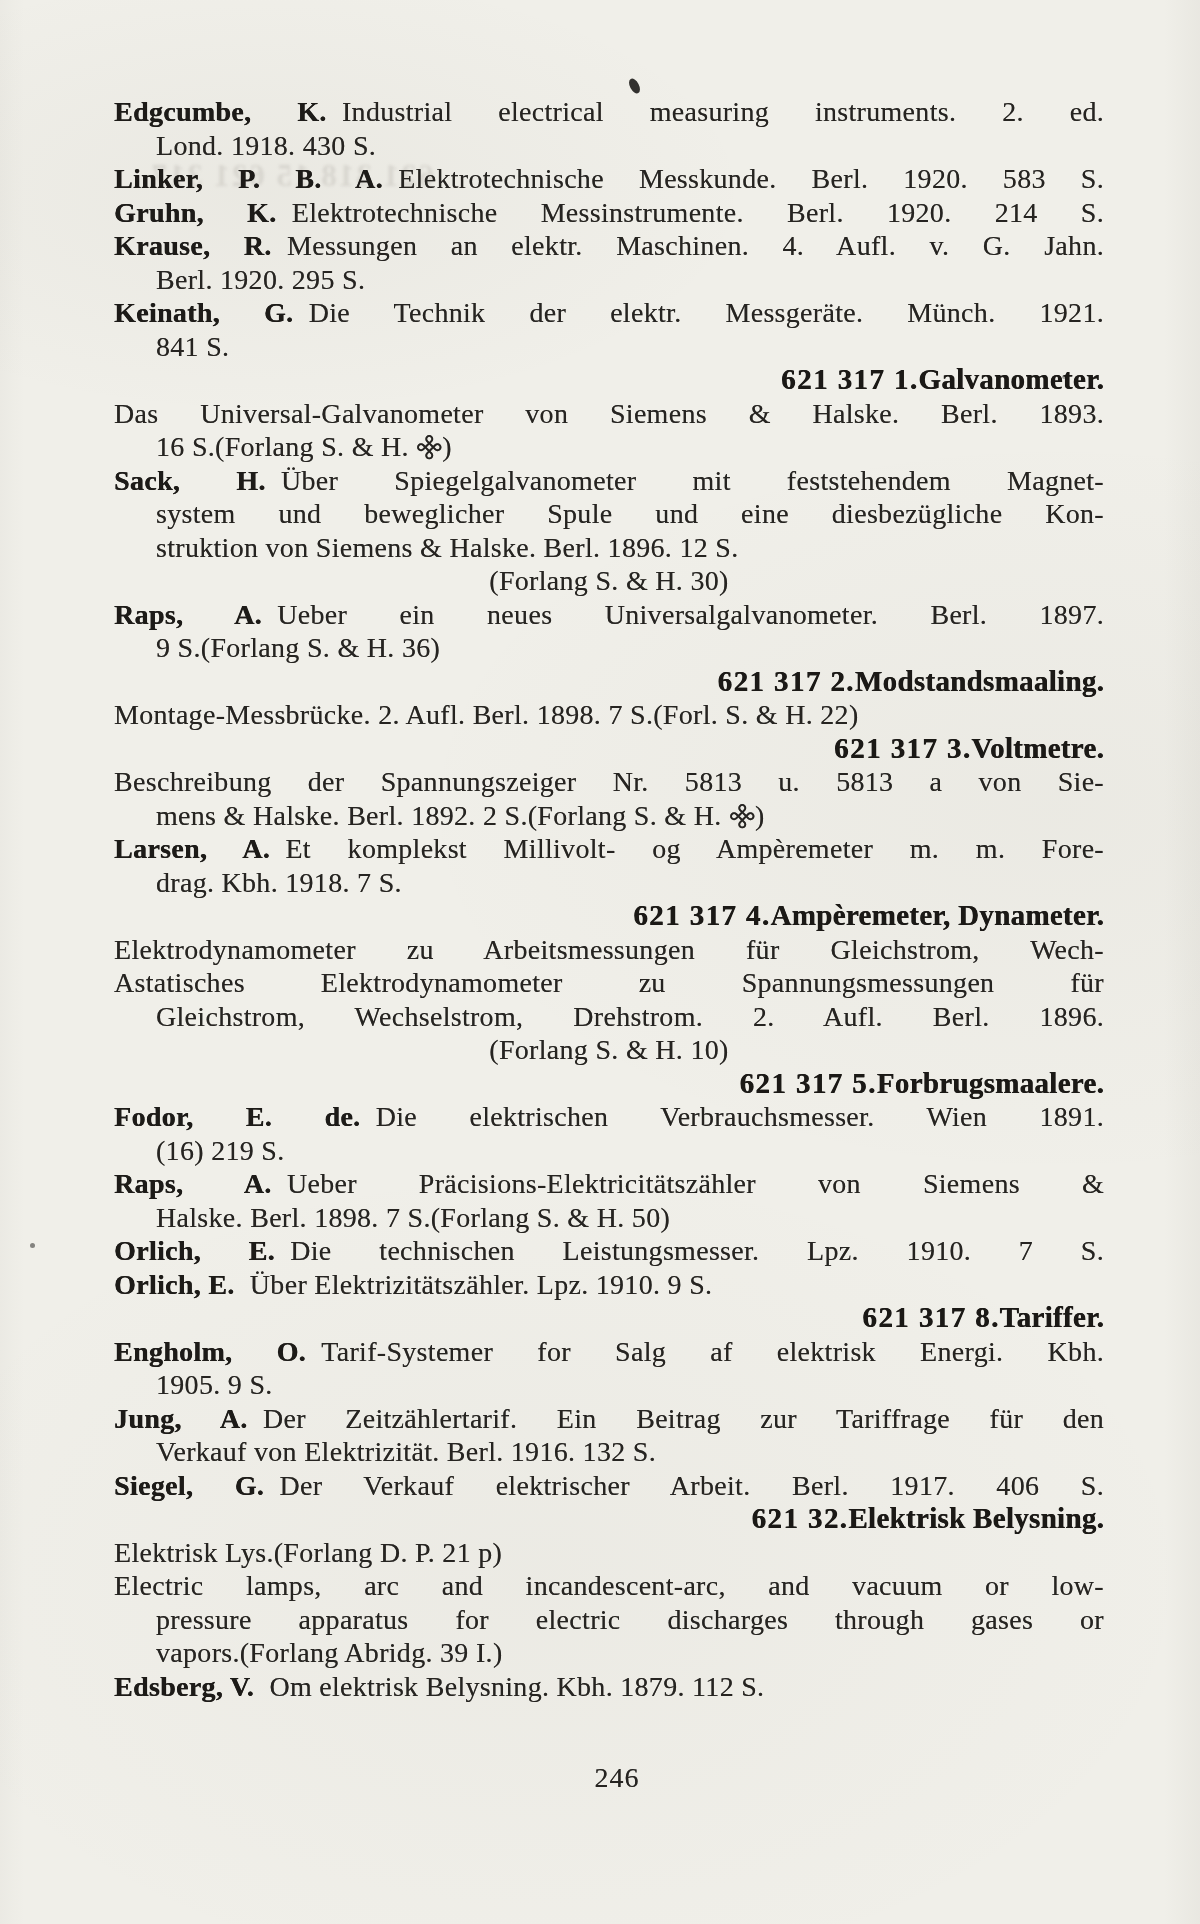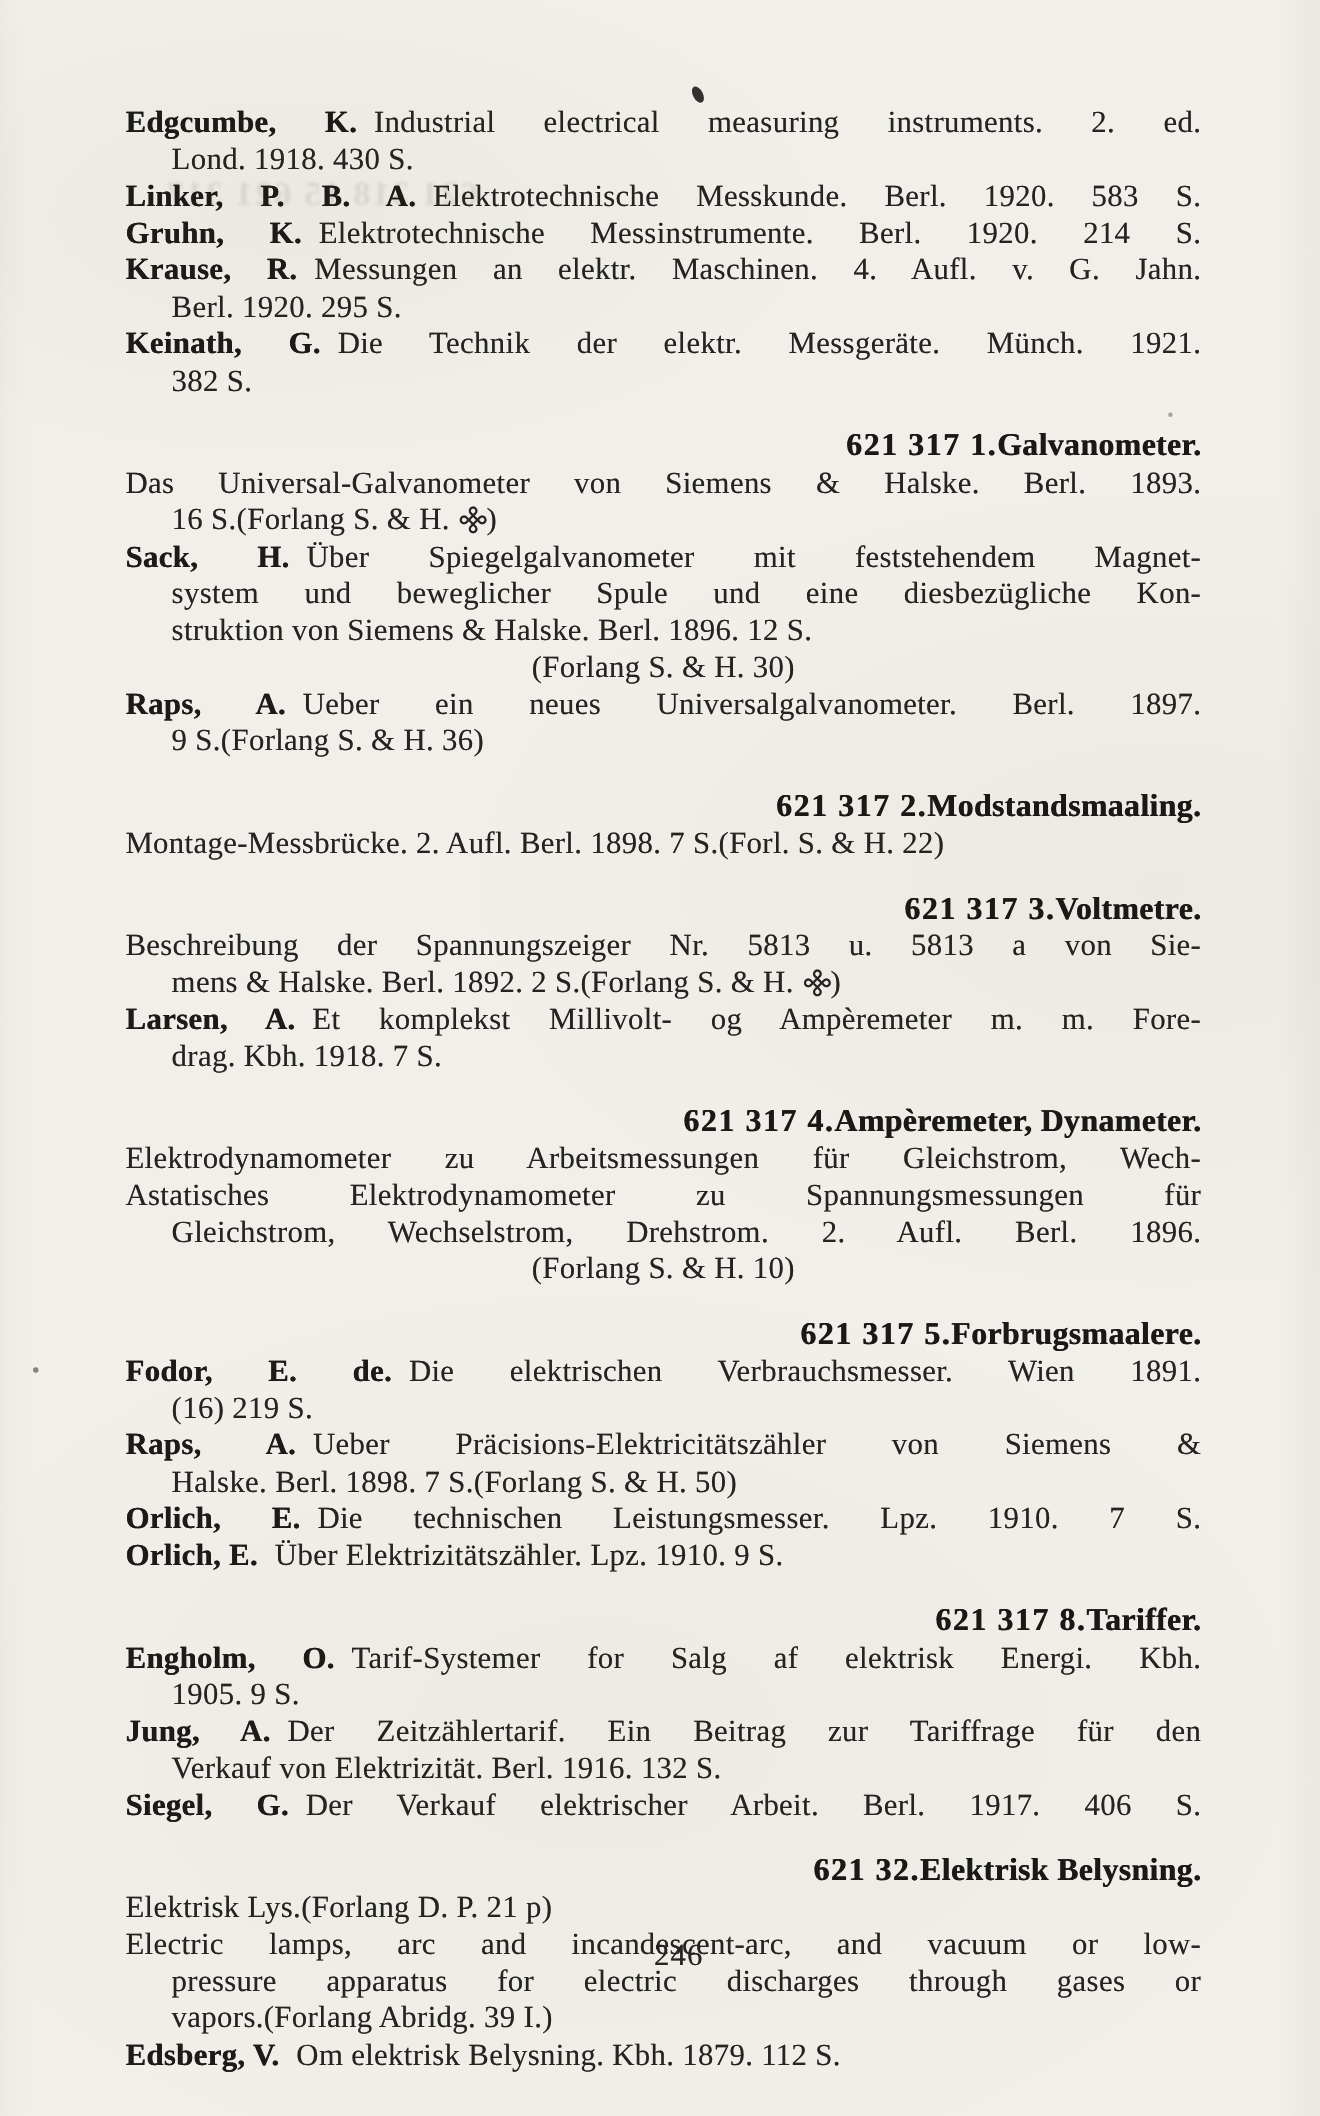--- a/index.html
+++ b/index.html
@@ -15,21 +15,21 @@
       radial-gradient(ellipse 900px 520px at 88% 42%, rgba(118,112,96,0.045), transparent 72%),
       radial-gradient(ellipse 950px 600px at 45% 82%, rgba(124,118,102,0.04), transparent 70%),
       linear-gradient(to left, rgba(95,90,78,0.05), rgba(0,0,0,0) 3%),
       linear-gradient(to right, rgba(95,90,78,0.035), rgba(0,0,0,0) 2%),
       #f0efe9;
   }
   .page *{box-sizing:border-box;}
   .content{
     position:absolute;
     left:114px;
-    right:108px;
+    right:96px;
     top:95px;
   }
   .line{
     font-size:28px;
     line-height:33.5px;
     letter-spacing:0.3px;
     white-space:normal;
     text-shadow:0 0 0.5px rgba(30,28,25,0.55);
   }
   .just{ text-align:justify; text-align-last:justify; }
@@ -42,21 +42,21 @@
     color:#1d1b18;
     text-shadow:0.35px 0 0 currentColor;
   }
   .section{
     display:flex; justify-content:flex-end; align-items:baseline;
     font-weight:700;
     font-size:29px;
     color:#1b1916;
   }
   .section .num{ letter-spacing:1.4px; text-shadow:0.5px 0 0 currentColor; }
-  .section .title{ text-shadow:0.45px 0 0 currentColor;margin-top:26px; }
+  .section .title{ text-shadow:0.45px 0 0 currentColor; }
   .shelfmark{ white-space:nowrap; }
   .monogram{
     display:inline-block;
     transform:rotate(45deg) translateY(1px);
     font-family:"DejaVu Sans",sans-serif;
     font-size:0.92em;
     line-height:1;
   }
   .pagenum{
     position:absolute;
@@ -89,21 +89,21 @@
 <div class="page">
   <div class="ghost">621 318 15   621 317</div>
   <div class="content">
       <div class="line just"><span class="author">Edgcumbe, K.</span><span>Industrial electrical measuring instruments. 2. ed.</span></div>
       <div class="line ind"><span>Lond. 1918. 430 S.</span></div>
       <div class="line just"><span class="author">Linker, P. B. A.</span><span>Elektrotechnische Messkunde. Berl. 1920. 583 S.</span></div>
       <div class="line just"><span class="author">Gruhn, K.</span><span>Elektrotechnische Messinstrumente. Berl. 1920. 214 S.</span></div>
       <div class="line just"><span class="author">Krause, R.</span><span>Messungen an elektr. Maschinen. 4. Aufl. v. G. Jahn.</span></div>
       <div class="line ind"><span>Berl. 1920. 295 S.</span></div>
       <div class="line just"><span class="author">Keinath, G.</span><span>Die Technik der elektr. Messgeräte. Münch. 1921.</span></div>
-      <div class="line ind"><span>382 S.</span></div>
+      <div class="line ind"><span>841 S.</span></div>
       <div class="line section">
         <span class="num">621 317 1.</span>
         <span class="title">Galvanometer.</span>
       </div>
       <div class="line just"><span>Das Universal-Galvanometer von Siemens &amp; Halske. Berl. 1893.</span></div>
       <div class="line ind flex">
         <span>16 S.</span>
         <span class="shelfmark">(Forlang S. &amp; H. <span class="monogram">⌘</span>)</span>
       </div>
       <div class="line just"><span class="author">Sack, H.</span><span>Über Spiegelgalvanometer mit feststehendem Magnet-</span></div>

